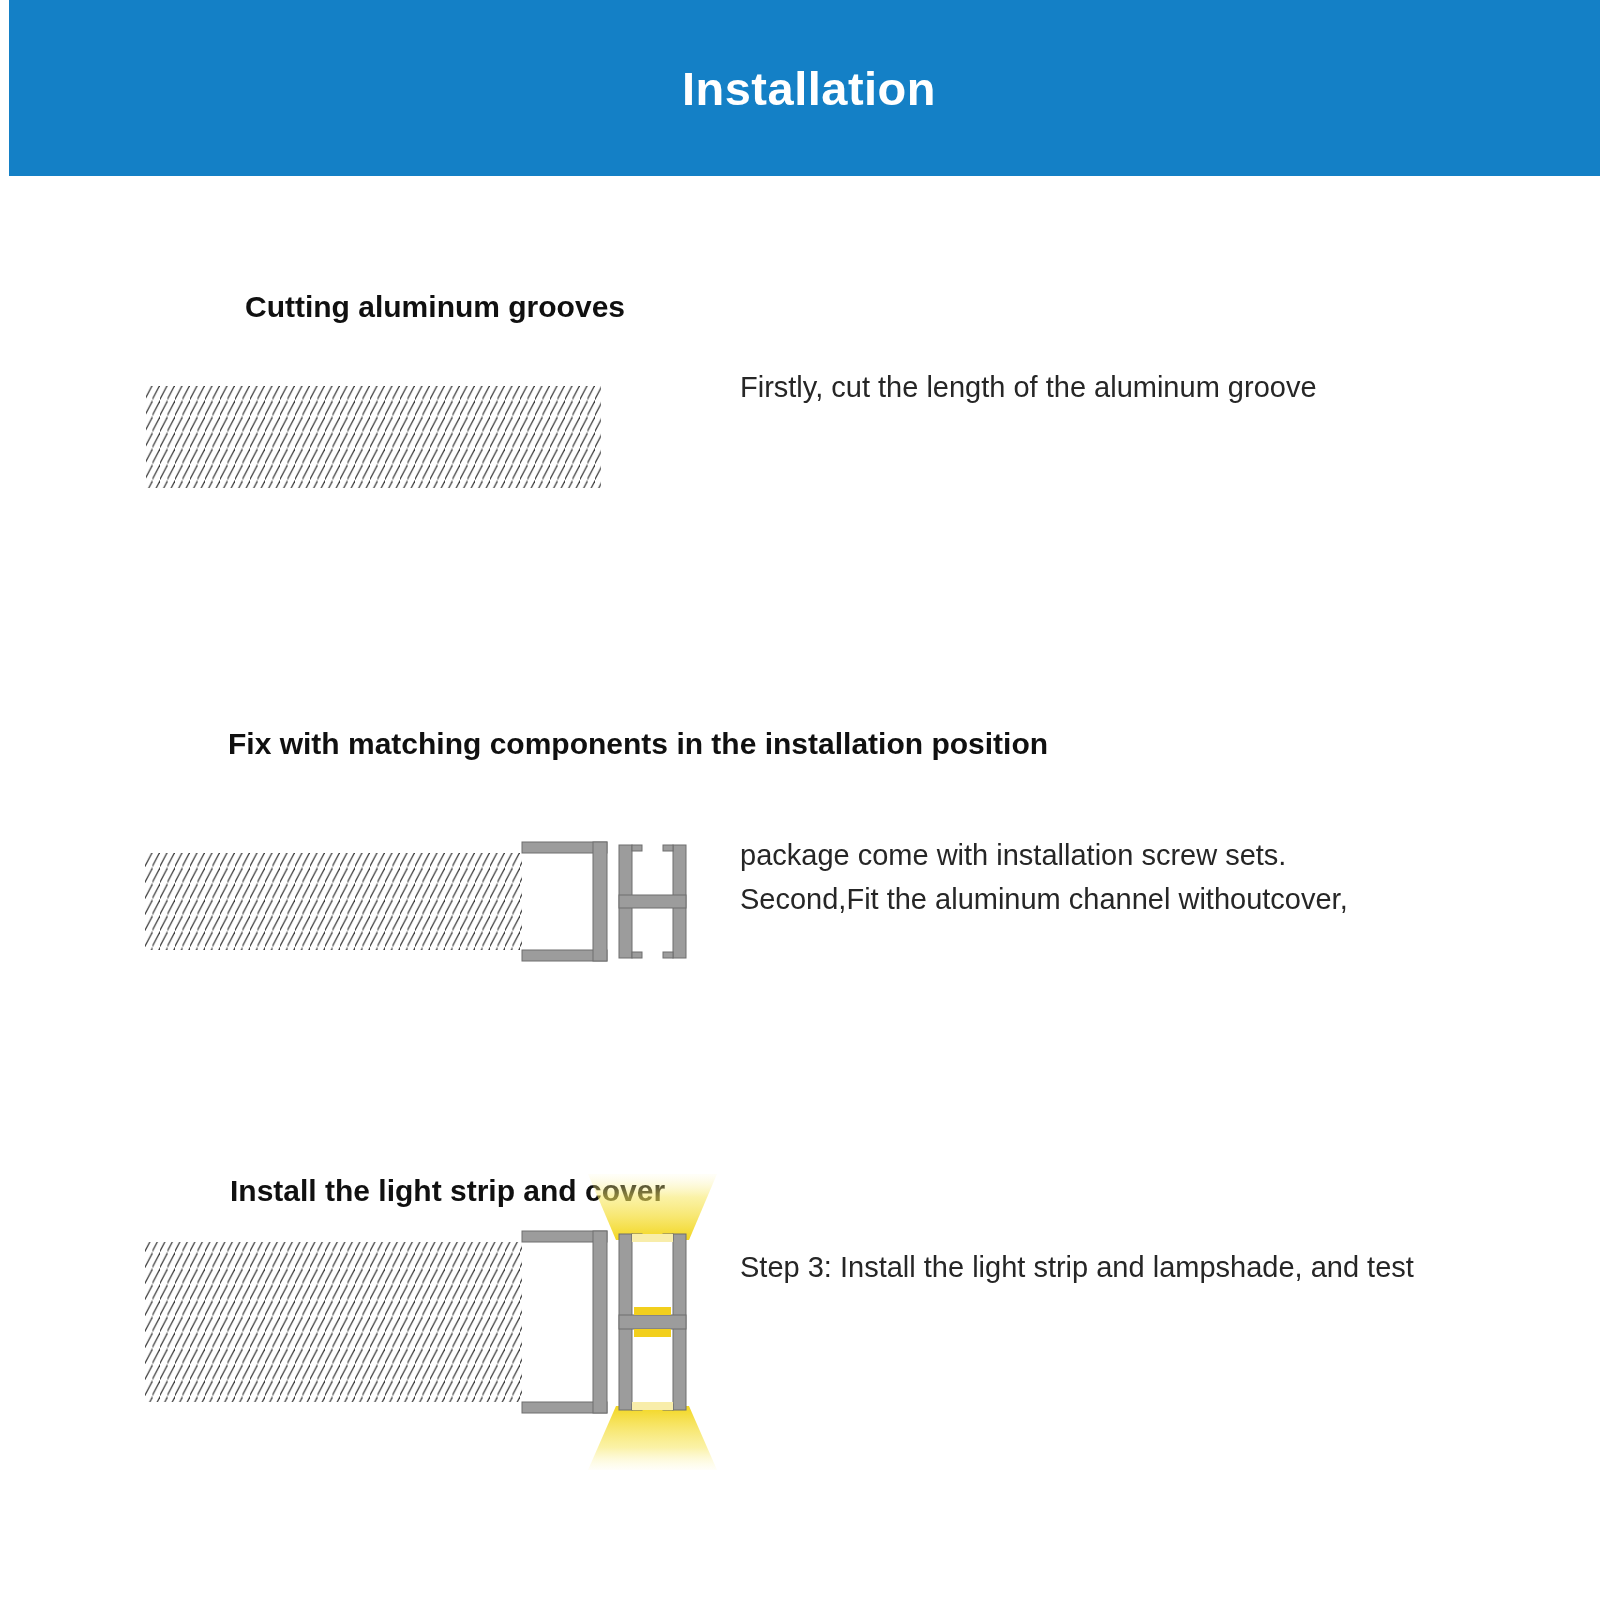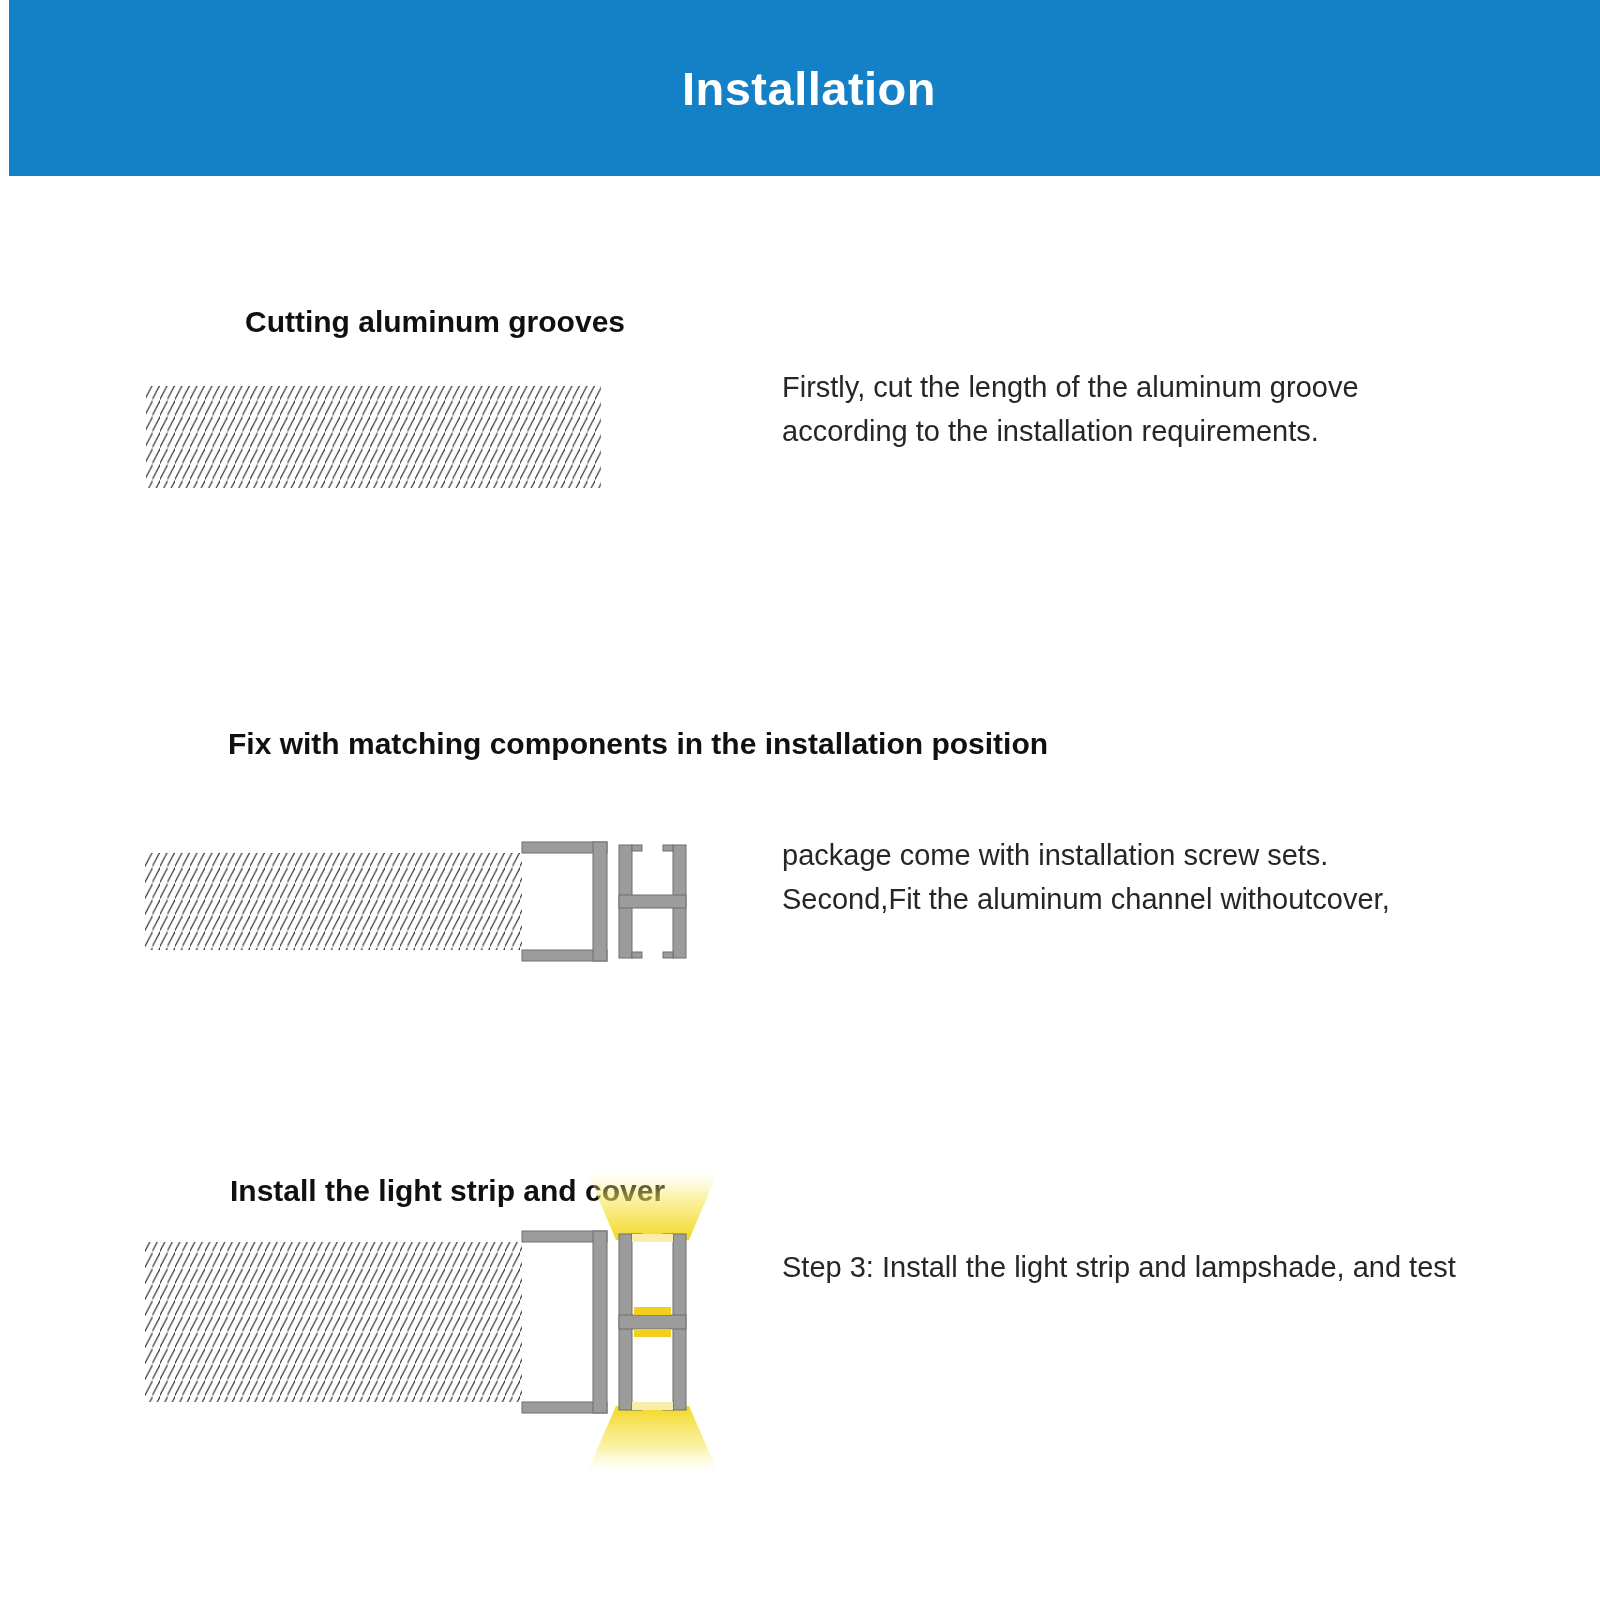--- a/index.html
+++ b/index.html
@@ -5,25 +5,25 @@
   html,body{margin:0;padding:0;background:#ffffff;}
   body{width:1600px;height:1600px;position:relative;font-family:"Liberation Sans",sans-serif;}
   .page{position:absolute;left:0;top:0;width:1600px;height:1600px;background:#ffffff;overflow:hidden;}
 
   .banner{position:absolute;left:9px;top:0;width:1600px;height:176px;
           background:var(--banner-blue,#1480c6);
           display:flex;align-items:center;justify-content:center;}
   .banner h1{margin:0;color:#ffffff;font-size:47px;font-weight:bold;letter-spacing:.5px;}
 
   .heading{position:absolute;margin:0;font-weight:bold;font-size:30px;color:#101010;line-height:34px;}
-  .h-1{left:200px;top:305px;width:470px;text-align:center;}
+  .h-1{left:200px;top:290px;width:470px;text-align:center;}
   .h-2{left:228px;top:727px;text-align:center;}
   .h-3{left:230px;top:1174px;}
 
-  .para{position:absolute;font-size:29px;color:#262626;line-height:44px;margin-left:42px;}
+  .para{position:absolute;font-size:29px;color:#262626;line-height:44px;}
   .p-1{left:740px;top:336px;}
   .p-2{left:740px;top:804px;}
   .p-3{left:740px;top:1216px;}
   .para .line{display:block;white-space:nowrap;}
 
   .diagram{position:absolute;}
   .d-1{left:145px;top:384px;}
   .d-2{left:145px;top:835px;}
   .d-3{left:145px;top:1172px;}
 
@@ -60,21 +60,20 @@
   <h2 class="heading h-1">
     <span class="line">Cutting aluminum grooves</span>
   </h2>
 
   <svg class="diagram d-1" width="460" height="106" viewBox="0 0 460 106">
     <rect x="1" y="2" width="455" height="102" fill="url(#hatch)"></rect>
   </svg>
 
   <p class="para p-1">
     <span class="line">Firstly, cut the length of the aluminum groove</span>
-    <span class="line">according to the installation requirements.</span>
   </p>
 
   <h2 class="heading h-2">
     <span class="line">Fix with matching components</span>
     <span class="line">in the installation position</span>
   </h2>
 
   <svg class="diagram d-2" width="560" height="140" viewBox="0 0 560 140">
     <rect x="0" y="18" width="377" height="97" fill="url(#hatch)"></rect>
     <g class="profile">

